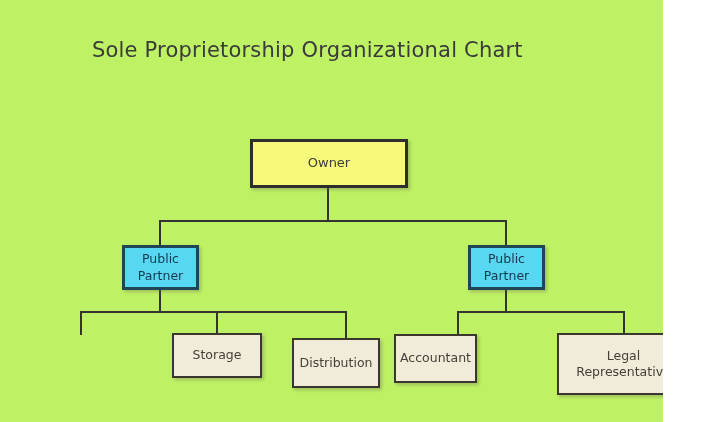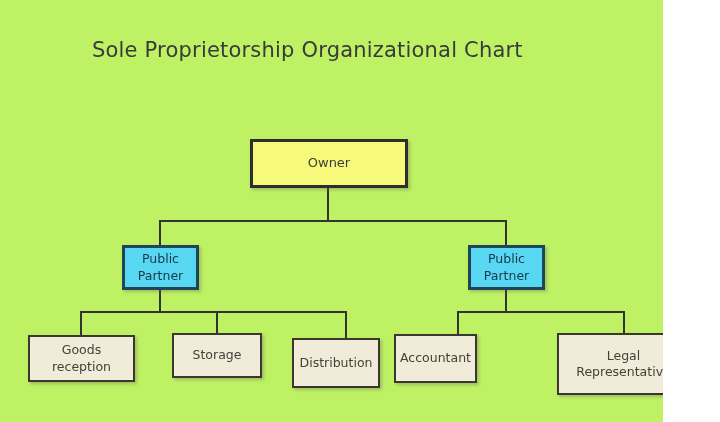--- a/index.html
+++ b/index.html
@@ -106,23 +106,20 @@
   </div>
 
   <div class="node node-partner node-public">
     <span>Public Partner</span>
   </div>
 
   <div class="node node-partner node-private">
     <span>Public Partner</span>
   </div>
 
-  <div class="node node-leaf node-goods">
-    <span>Goods reception</span>
-  </div>
 
   <div class="node node-leaf node-storage">
     <span>Storage</span>
   </div>
 
   <div class="node node-leaf node-distribution">
     <span>Distribution</span>
   </div>
 
   <div class="node node-leaf node-accountant">

